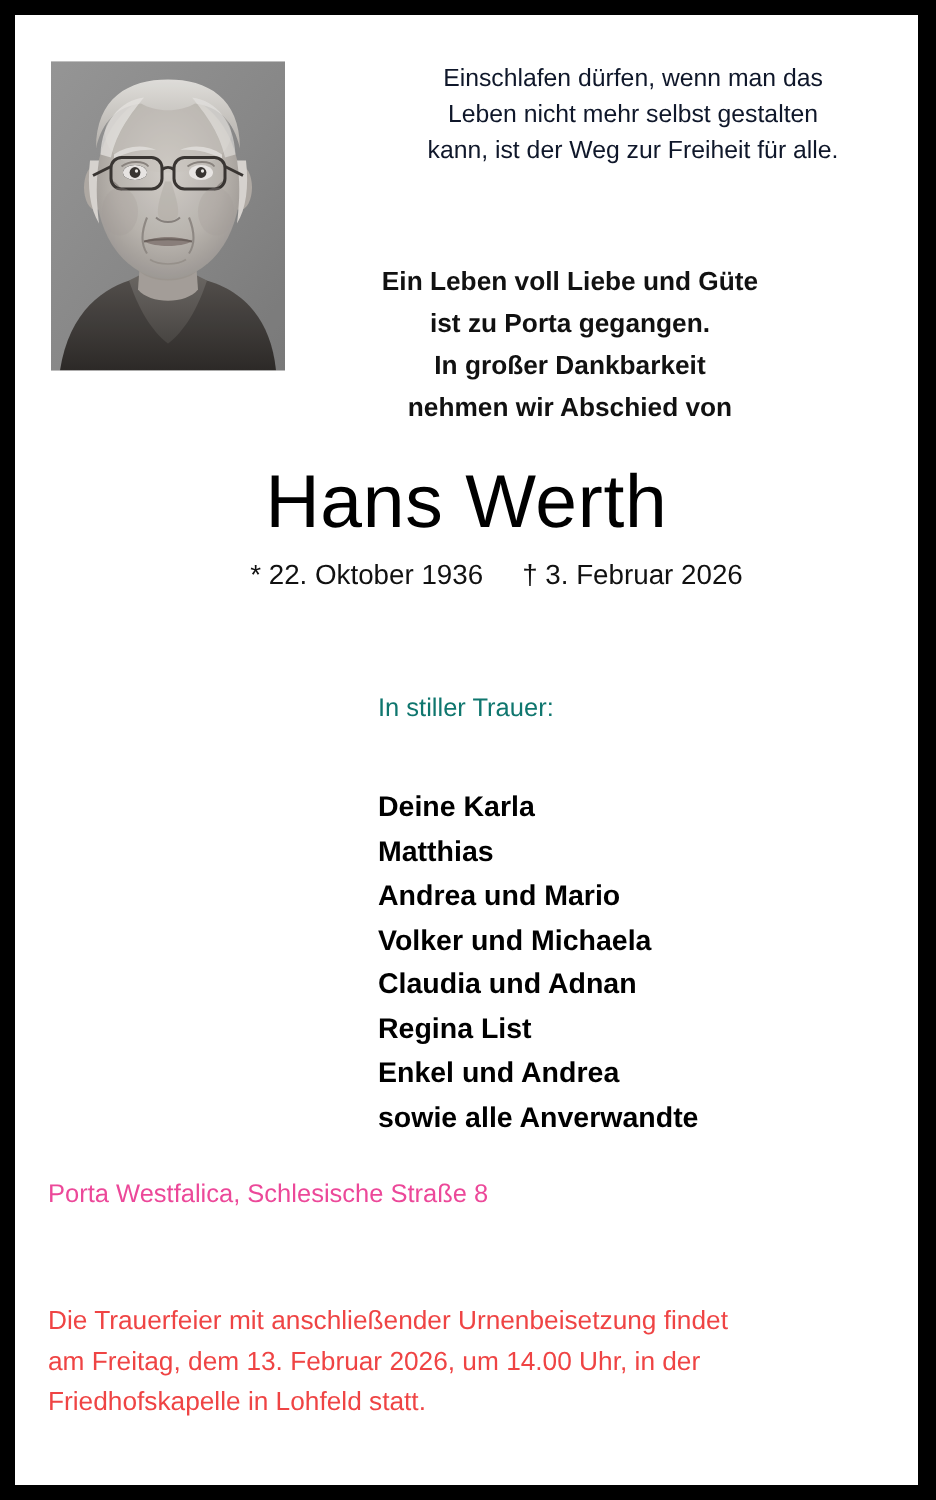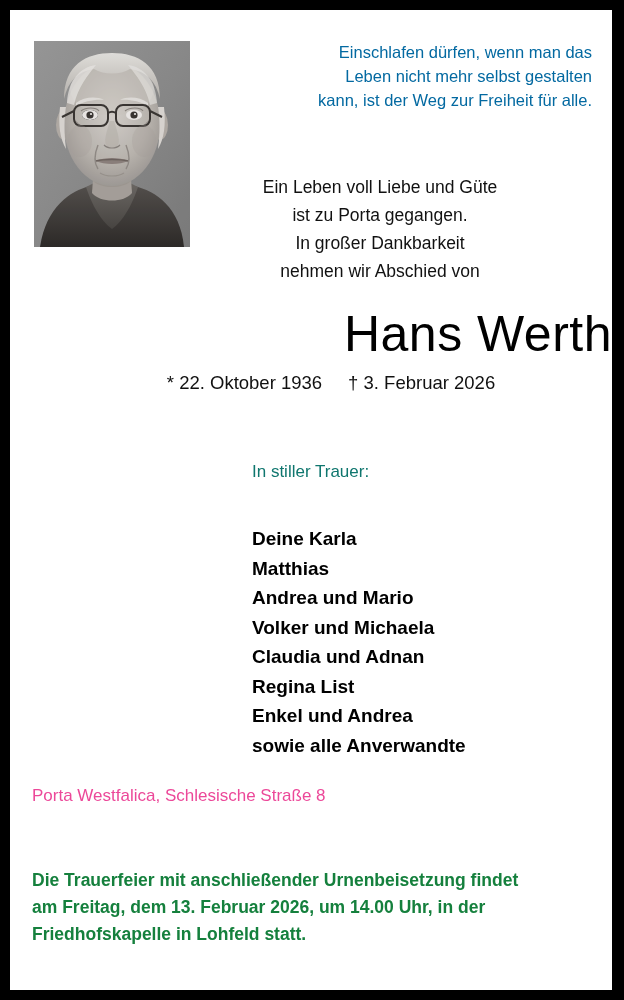--- a/index.html
+++ b/index.html
@@ -44,46 +44,46 @@
   .portrait svg { display: block; width: 100%; height: 100%; }
 
   
   .quote {
     position: absolute;
     left: 242px;
     top: 30px;
     width: 340px;
     font-size: 16.5px;
     line-height: 24px;
-    color: #0369a1;
-    text-align: right;
+    color: #0f172a;
+    text-align: center;
     font-weight: 400;
   }
   .quote div { white-space: nowrap; }
 
   
   .farewell {
     position: absolute;
     left: 170px;
     top: 163px;
     width: 400px;
     text-align: center;
     font-size: 17.5px;
     line-height: 28px;
     color: #111111;
-    font-weight: 400;
+    font-weight: 700;
   }
 
   
   .deceased-name {
     position: absolute;
     left: 0;
     top: 296px;
     width: 100%;
-    text-align: right;
+    text-align: center;
     font-size: 50px;
     line-height: 56px;
     letter-spacing: 0.5px;
     color: #000000;
     font-weight: 400;
   }
 
   
   .dates {
     position: absolute;
@@ -133,22 +133,22 @@
   }
 
   
   .service {
     position: absolute;
     left: 22px;
     top: 857px;
     width: 570px;
     font-size: 17.5px;
     line-height: 27px;
-    color: #15803d;
-    font-weight: 700;
+    color: #ef4444;
+    font-weight: 400;
   }
   .service div { white-space: nowrap; }
 </style>
 </head>
 <body>
 
 <div class="notice">
   <div class="notice-inner">
 
     <div class="portrait">

